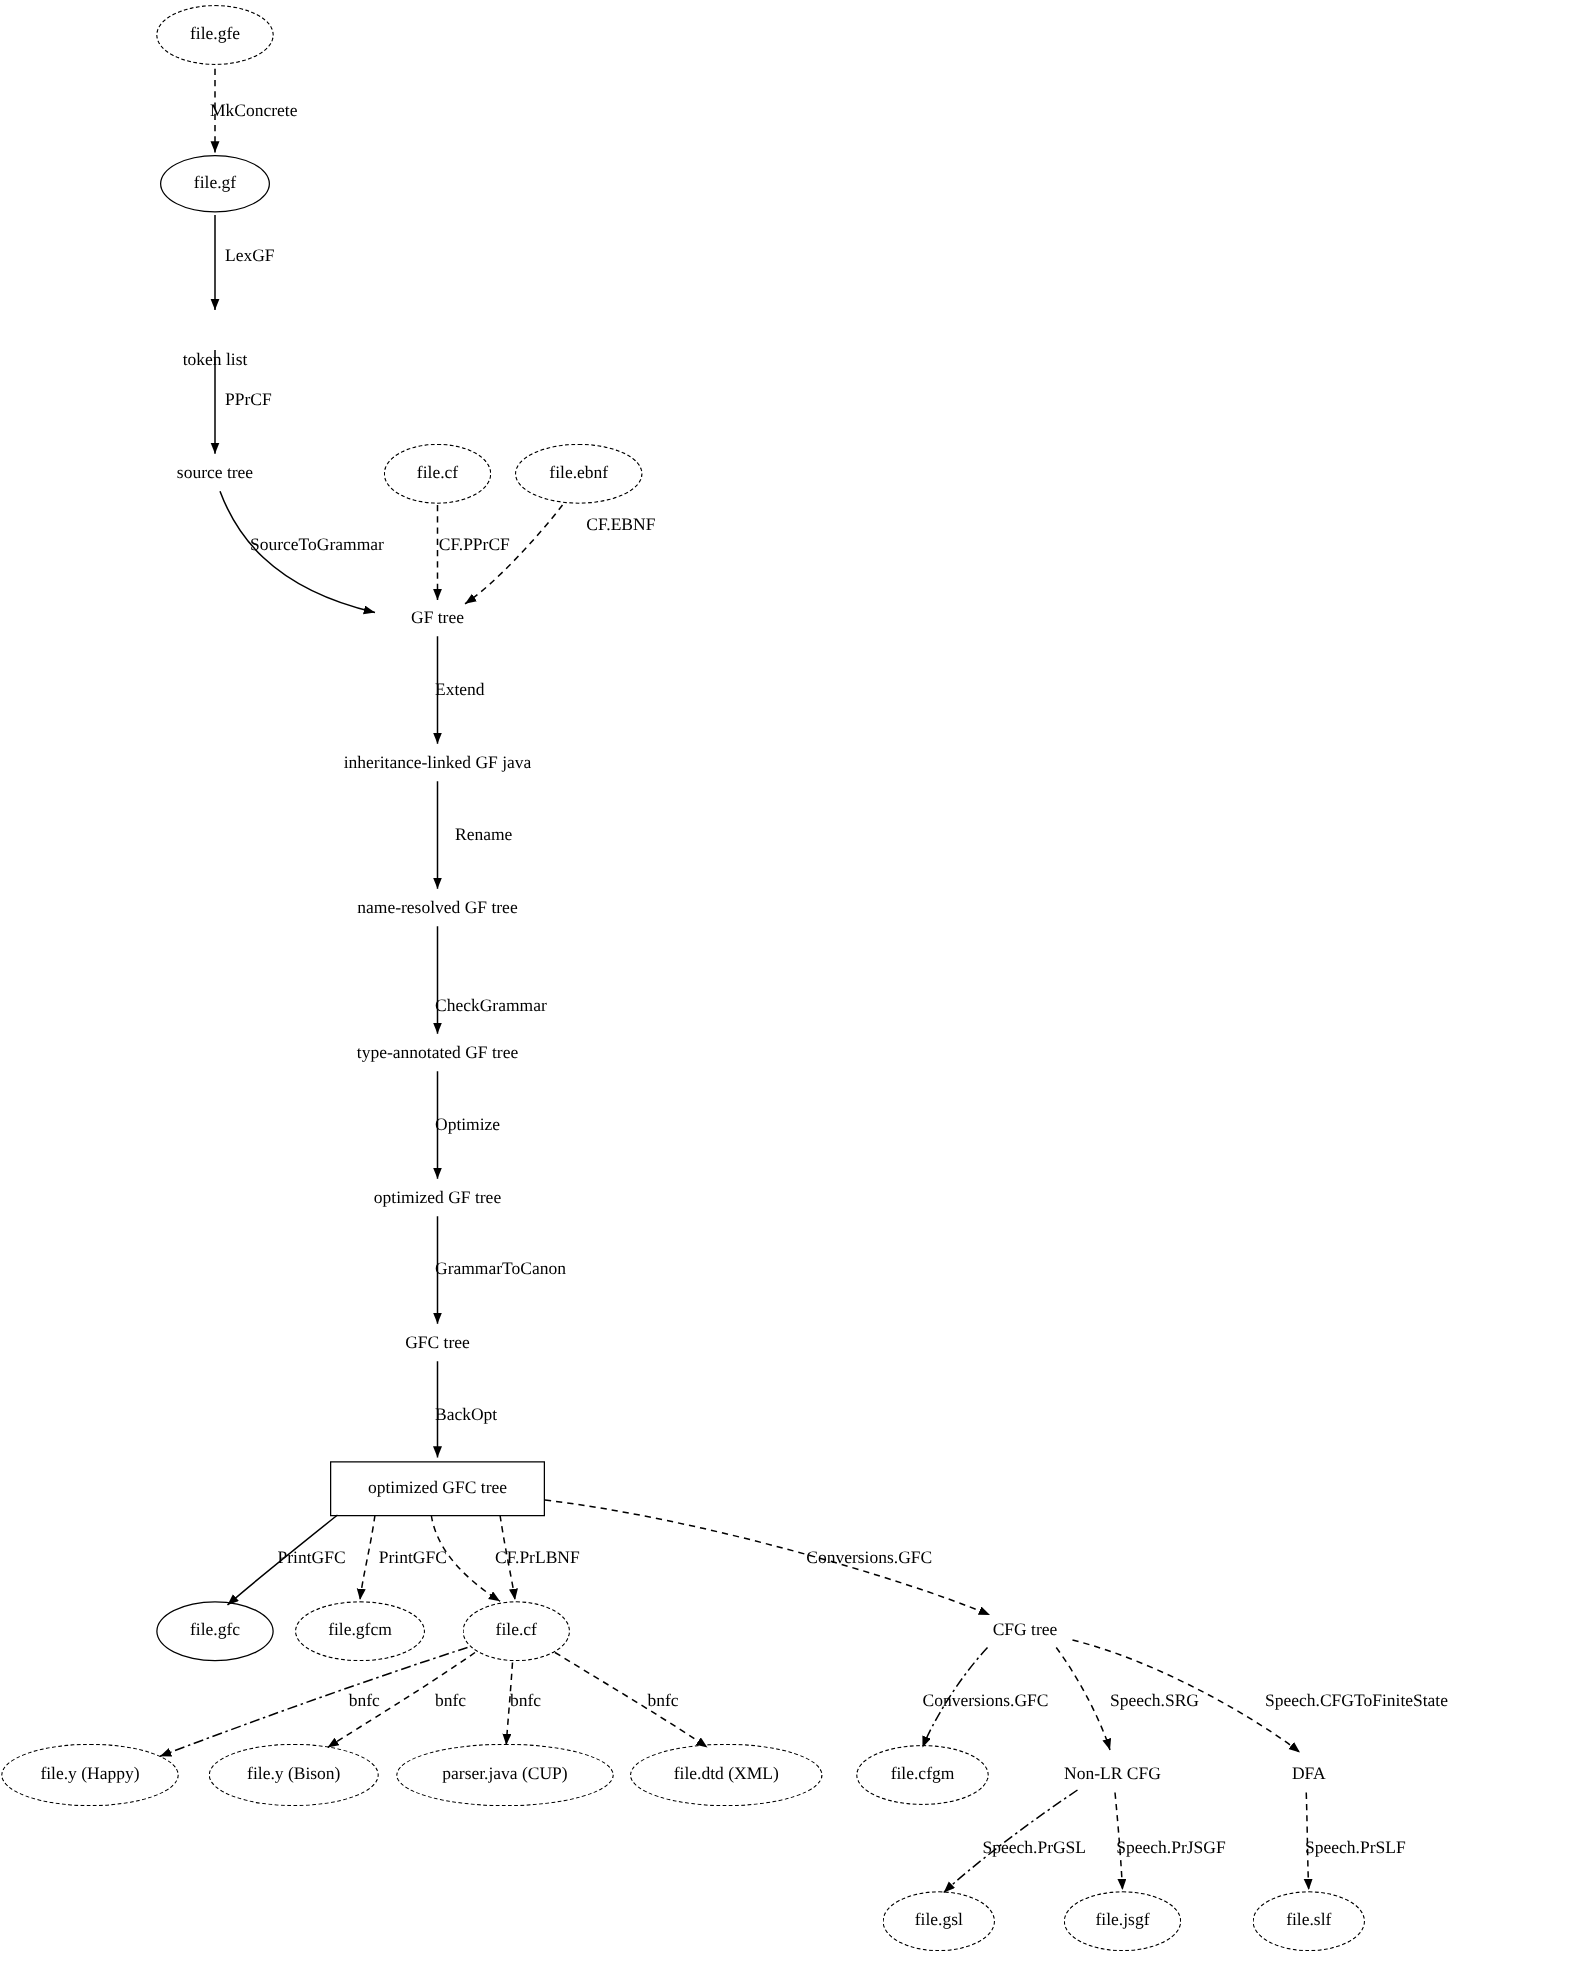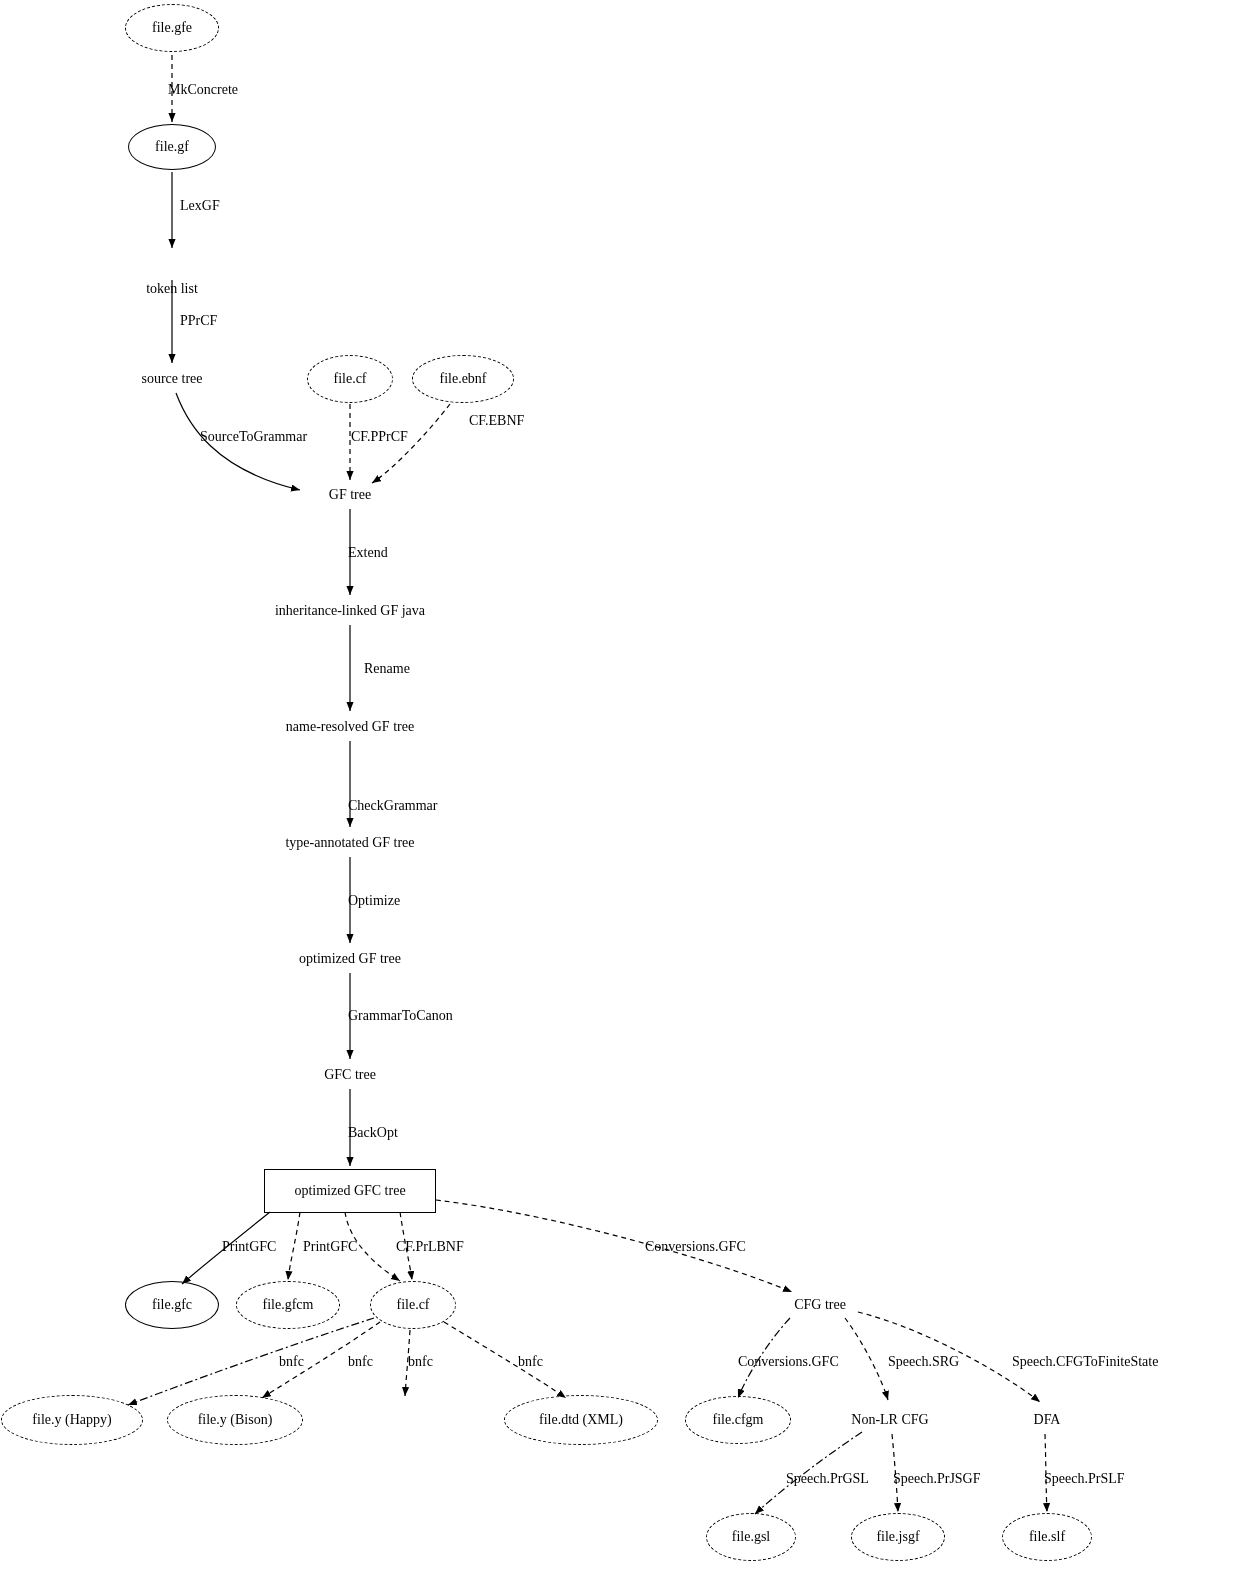--- a/index.html
+++ b/index.html
@@ -108,20 +108,23 @@
     </div>
   <div class="node plain" style="left:820px;top:1305px;width:100px;height:24px;">
       <span>CFG tree</span>
     </div>
   <div class="node ell-dashed" style="left:72px;top:1420px;width:140px;height:48px;">
       <span>file.y (Happy)</span>
     </div>
   <div class="node ell-dashed" style="left:235px;top:1420px;width:134px;height:48px;">
       <span>file.y (Bison)</span>
     </div>
+  <div class="node ell-dashed" style="left:404px;top:1420px;width:172px;height:48px;">
+      <span>parser.java (CUP)</span>
+    </div>
   <div class="node ell-dashed" style="left:581px;top:1420px;width:152px;height:48px;">
       <span>file.dtd (XML)</span>
     </div>
   <div class="node ell-dashed" style="left:738px;top:1420px;width:104px;height:46px;">
       <span>file.cfgm</span>
     </div>
   <div class="node plain" style="left:890px;top:1420px;width:130px;height:24px;">
       <span>Non-LR CFG</span>
     </div>
   <div class="node plain" style="left:1047px;top:1420px;width:60px;height:24px;">

